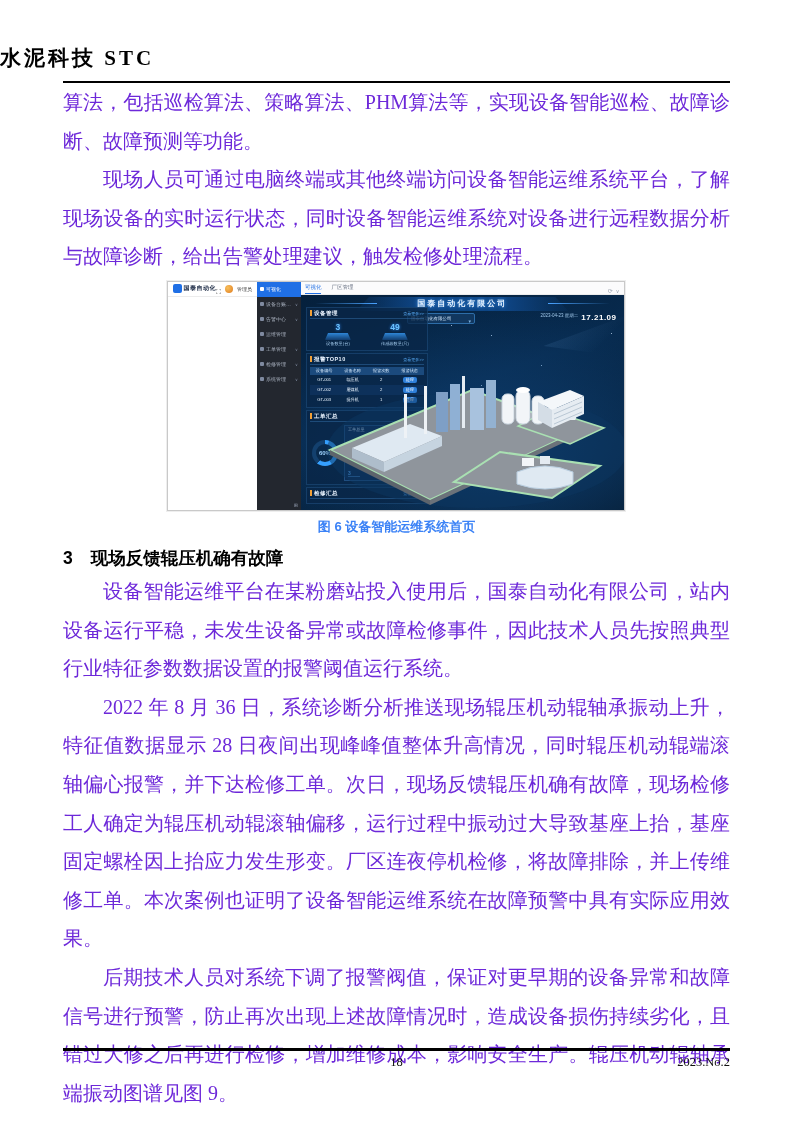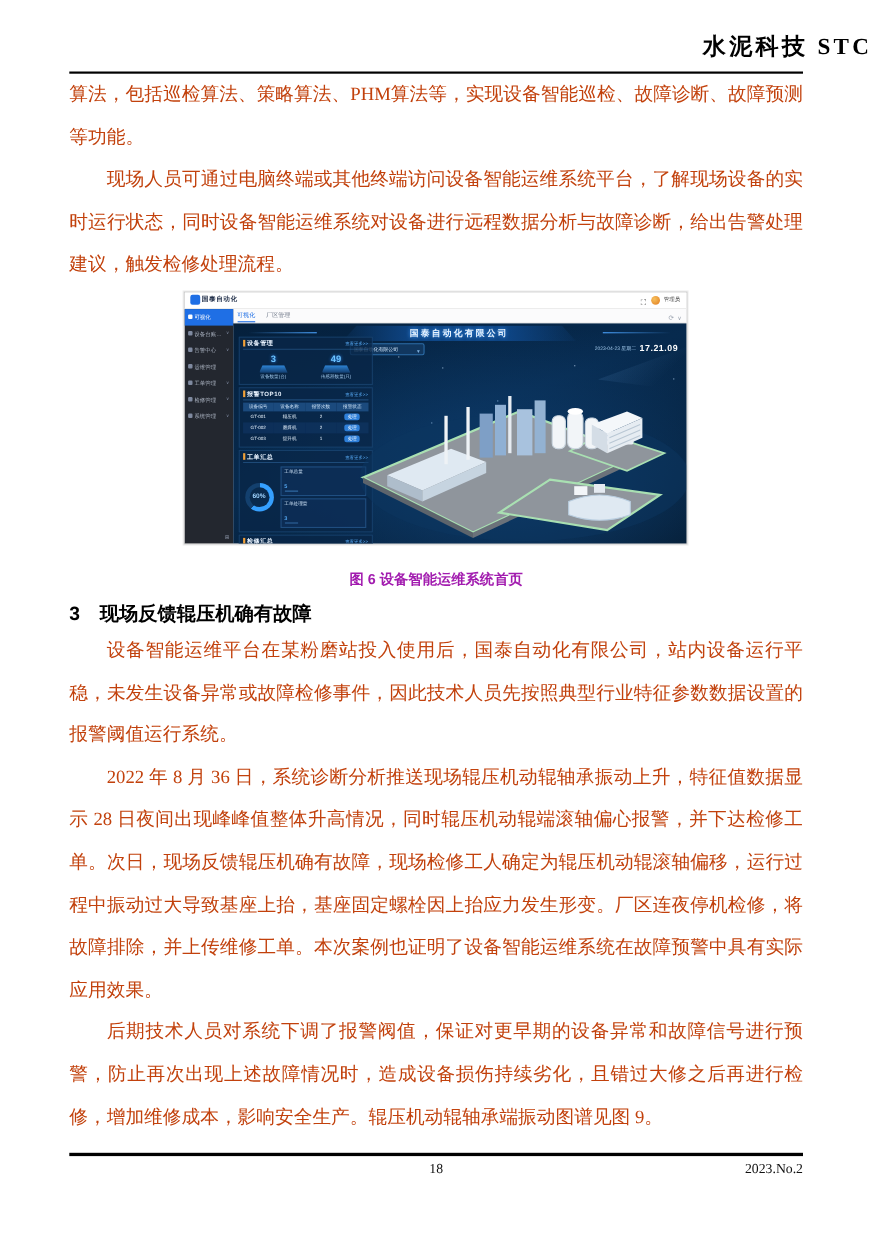--- a/index.html
+++ b/index.html
@@ -5,56 +5,56 @@
   * { margin:0; padding:0; box-sizing:border-box; }
   html,body { background:#9a9a9a; }
   .page {
     position:relative; width:793px; height:1122px; margin:0 auto;
     background:#ffffff; overflow:hidden;
     font-family:"Liberation Serif", serif; color:#111;
   }
   .content { padding:0 63px; }
 
   
-  .doc-header { padding-top:28px; text-align:right; }
+  .doc-header { padding-top:44px; text-align:left; }
   .doc-header .title {
     font-family:"Liberation Serif", serif; font-weight:bold;
     font-size:21px; letter-spacing:3px; color:#000;
   }
   .header-rule { border-bottom:2.5px solid #000; margin-top:9px; }
 
   
   .body-text p {
-    font-size:17px; line-height:38.6px; text-align:justify;
-    color:#c2410c;
+    font-size:20px; line-height:38.6px; text-align:justify;
+    color:#6d28d9;
   }
   .body-text p.indent { text-indent:2em; }
 
   
   .figure-wrap { width:460px; margin:5px auto 0; }
   .fig-caption {
     text-align:center; font-family:"Liberation Sans", sans-serif;
-    font-weight:bold; font-size:13px; margin-top:23px; color:#a21caf;
+    font-weight:bold; font-size:13px; margin-top:7px; color:#3b82f6;
   }
   .section-heading {
     font-family:"Liberation Sans", sans-serif; font-weight:bold;
     font-size:17.5px; margin:10px 0 2px; color:#000;
   }
   .section-heading .num { margin-right:18px; }
 
   
   .doc-footer { position:absolute; left:63px; right:63px; top:1048px; border-top:3px solid #000; }
   .doc-footer .row { position:relative; margin-top:4px; font-size:12.5px; font-family:"Liberation Serif", serif; }
   .doc-footer .pageno { position:absolute; left:50%; transform:translateX(-50%); }
   .doc-footer .issue { position:absolute; right:0; }
 
   
   .window {
     width:458px; height:230px; border:1px solid #c9c9c9; background:#fff;
-    display:flex; flex-direction:column; font-family:"Liberation Sans", sans-serif;
+    display:flex; flex-direction:row; font-family:"Liberation Sans", sans-serif;
     box-shadow:0 0 0 1px #eee;
   }
   .win-top { height:15px; background:#fff; border-bottom:1px solid #ececec; display:flex; align-items:center; justify-content:space-between; padding:0 5px; }
   .logo { display:flex; align-items:center; gap:2px; }
   .logo .logo-mark { width:9px; height:9px; background:#1f6fe5; border-radius:2px; display:inline-block; }
   .logo .logo-text { font-size:6px; font-weight:bold; color:#22304a; letter-spacing:.5px; }
   .win-actions { display:flex; align-items:center; gap:4px; }
   .icon-fullscreen::before { content:"⛶"; font-size:7px; color:#555; }
   .avatar { width:8px; height:8px; border-radius:50%; background:radial-gradient(circle at 35% 35%, #f7c05c, #e07b1f); display:inline-block; }
   .user-name { font-size:5px; color:#444; }
@@ -98,21 +98,21 @@
   .banner { position:absolute; left:50%; top:2px; transform:translateX(-50%);
     width:212px; height:14px; display:flex; align-items:center; justify-content:center;
     background:linear-gradient(90deg, rgba(18,70,130,.1), #0e4585 30%, #0e4585 70%, rgba(18,70,130,.1));
     clip-path:polygon(6% 0, 94% 0, 100% 100%, 0 100%);
   }
   .banner-text { font-size:8px; font-weight:bold; color:#e8f4ff; letter-spacing:2px; text-shadow:0 0 4px #3d9bff; }
   .banner-wing { position:absolute; top:8px; width:62px; height:1px; background:linear-gradient(90deg, rgba(90,170,255,0), #4aa3ff); }
   .banner-wing.left { left:14px; }
   .banner-wing.right { right:14px; transform:scaleX(-1); }
 
-  .datetime { position:absolute; right:7px; top:18px; text-align:right; display:flex; align-items:center; gap:3px; }
+  .datetime { position:absolute; right:7px; top:18px; text-align:right; display:flex; align-items:flex-start; gap:3px; }
   .dt-date { font-size:4.5px; color:#9fc6e8; }
   .dt-time { font-size:8px; font-weight:bold; color:#ffffff; letter-spacing:.5px; }
 
   .company-select { position:absolute; left:106px; top:18px; width:68px; height:11px;
     background:#11375f; border:1px solid #2d6da8; border-radius:2px;
     display:flex; align-items:center; justify-content:space-between; padding:0 3px; }
   .company-select .cs-label { font-size:4.5px; color:#cfe4f8; white-space:nowrap; overflow:hidden; }
   .icon-caret::before { content:"▾"; font-size:5px; color:#7fb2e0; }
 
   

